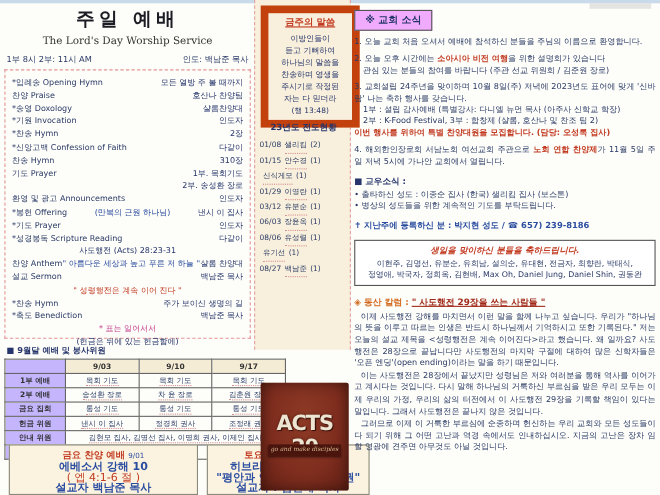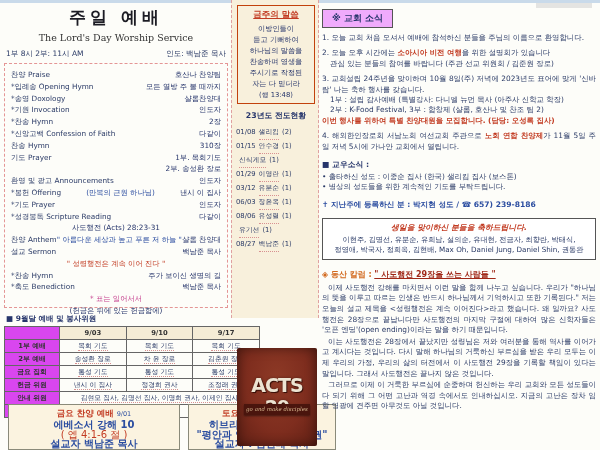--- a/index.html
+++ b/index.html
@@ -20,34 +20,34 @@
   .o-row .mid{color:#2b4da0;flex:1;text-align:center;overflow:hidden;}
   .o-row .val{color:#26356b;text-align:right;}
   .o-center{text-align:center;font-size:7.3px;line-height:11.8px;color:#26356b;}
   .o-center.red{color:#c23b22;}
   .o-center.magenta{color:#c43c8c;}
 
   .tbl-heading{font-size:7.5px;font-weight:bold;color:#26356b;margin:6px 0 2px 2px;}
   table.svc{border-collapse:collapse;width:256px;table-layout:fixed;}
   table.svc td,table.svc th{border:1px solid #666;font-size:6.8px;padding:1px 1px;height:10px;
        text-align:center;color:#2a3a66;overflow:hidden;white-space:nowrap;}
-  table.svc .rowlab{background:#d946ef;font-weight:bold;color:#333;}
+  table.svc .rowlab{background:#c4b5fd;font-weight:bold;color:#333;}
   table.svc th{background:#f5ecd6;color:#333;}
   table.svc td.cell span{border-bottom:1px dotted #d89090;}
 
   .mini-box{border:1.5px solid #8a8a7a;background:#fbf3e0;text-align:center;padding:3px 2px;}
   .mini-box .bt{font-size:8.5px;font-weight:bold;color:#c23b22;}
   .mini-box .bt .bdate{font-size:6.5px;color:#2b4da0;font-weight:normal;}
   .mini-box .bl{font-size:10px;color:#2b4da0;line-height:9.5px;font-weight:bold;}
   .mini-box .bl.red{color:#c23b22;font-weight:normal;}
 
   
   .mid-col{left:231px;top:0;width:88px;height:318px;background:#f8f0dc;
            border-left:1px dashed #e0a0a0;border-right:1px dashed #e0a0a0;box-sizing:border-box;}
-  .verse-box{position:absolute;left:5px;top:5px;width:74px;border:1px solid #c2410c;background:#f8f0dc;
+  .verse-box{position:absolute;left:5px;top:5px;width:74px;border:7px solid #c2410c;background:#f8f0dc;
              text-align:center;padding:3px 1px;}
   .verse-box .vh{font-size:8.5px;font-weight:bold;color:#c23b22;text-decoration:underline;margin-bottom:2px;}
   .verse-box .vl{font-size:7.2px;color:#26356b;line-height:11px;font-family:"DejaVu Serif",serif;}
   .verse-box .vref{font-size:6.8px;color:#26356b;margin-top:1px;}
   .ev-heading{position:absolute;left:0;top:110px;width:88px;text-align:center;
               font-size:7.8px;font-weight:bold;color:#26356b;}
   .ev-list{position:absolute;left:4px;top:126px;width:78px;}
   .ev-row{font-size:6.8px;line-height:13px;color:#2a3a66;display:flex;justify-content:flex-start;gap:3px;white-space:nowrap;}
   .ev-row .en{border-bottom:1px dotted #d89090;}
 
@@ -96,29 +96,29 @@
     <div class="w-sub">The Lord's Day Worship Service</div>
     <div class="w-info">
       <span>1부 8시 2부: 11시 AM</span>
       <span>인도: 백남준 목사</span>
     </div>
 
     <div class="order-box">
       <div>
 
           <div class="o-row">
+            <span class="lab">*입례송 Opening Hymn</span>
+            <span class="mid"></span>
+            <span class="val">모든 열방 주 볼 때까지</span>
+          </div>
+
+          <div class="o-row">
             <span class="lab">찬양 Praise</span>
             <span class="mid"></span>
             <span class="val">호산나 찬양팀</span>
-          </div>
-
-          <div class="o-row">
-            <span class="lab">*입례송 Opening Hymn</span>
-            <span class="mid"></span>
-            <span class="val">모든 열방 주 볼 때까지</span>
           </div>
 
           <div class="o-row">
             <span class="lab">*송영 Doxology</span>
             <span class="mid"></span>
             <span class="val">샬롬찬양대</span>
           </div>
 
           <div class="o-row">
             <span class="lab">*기원 Invocation</span>

